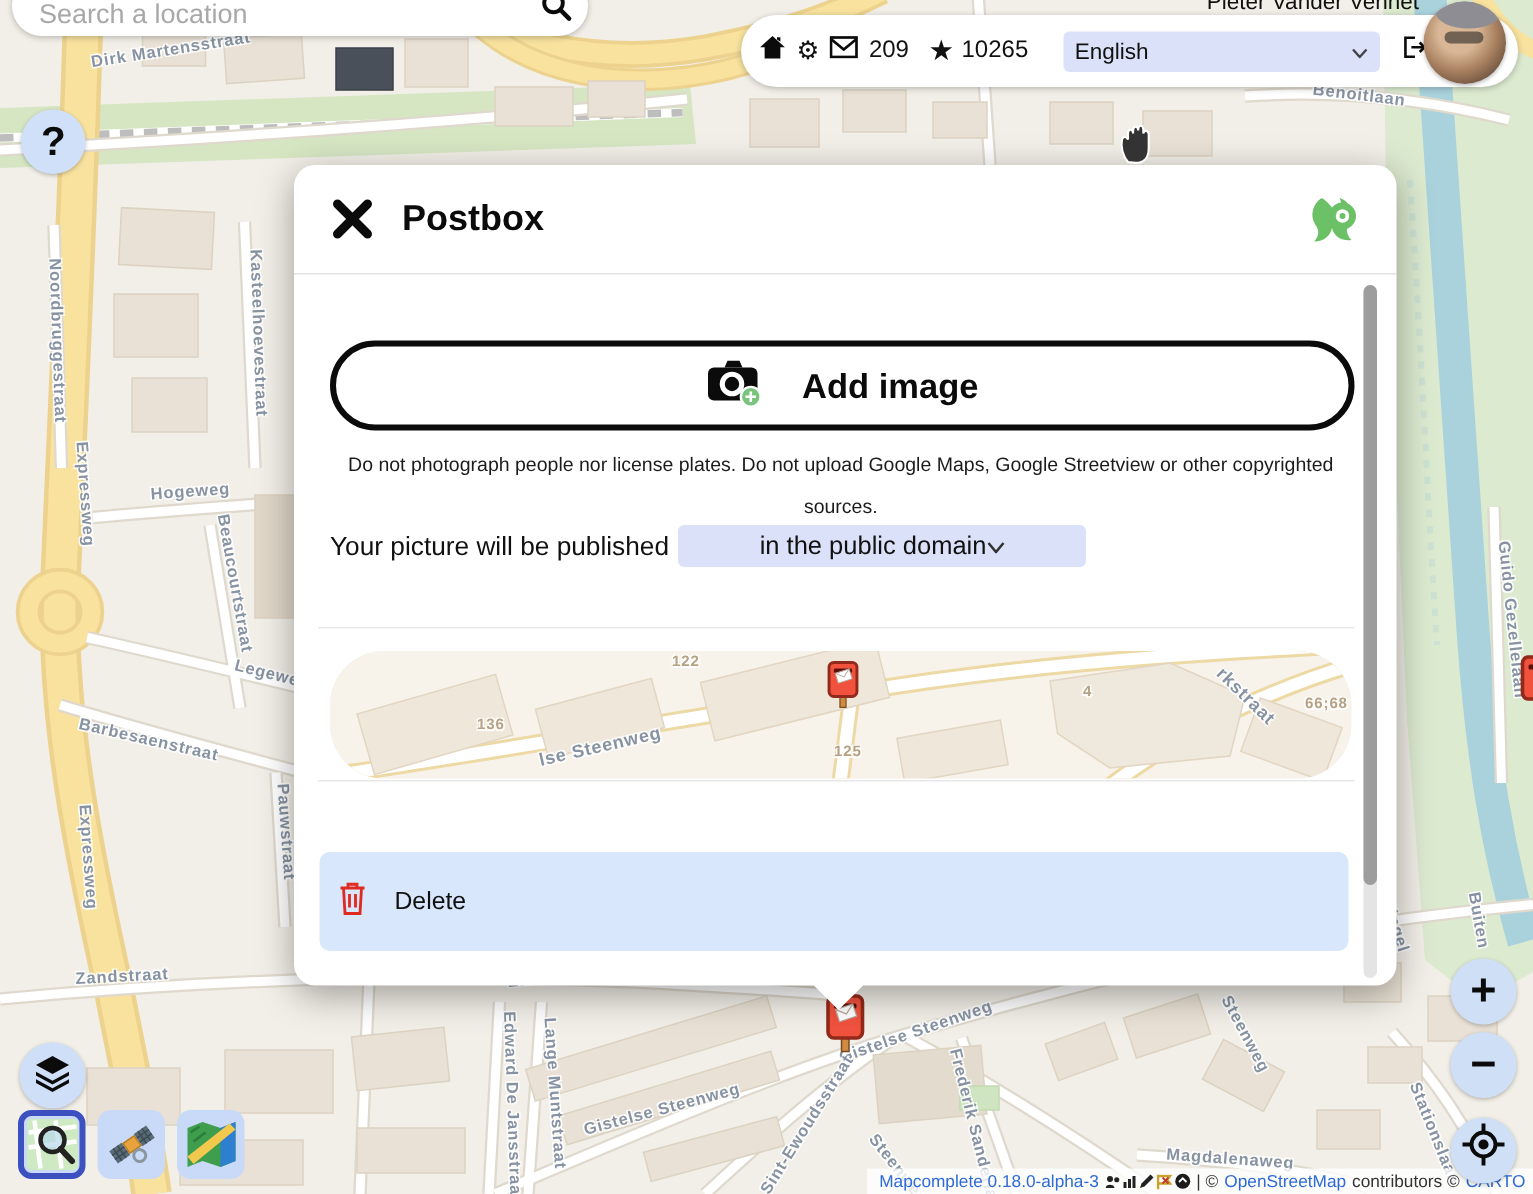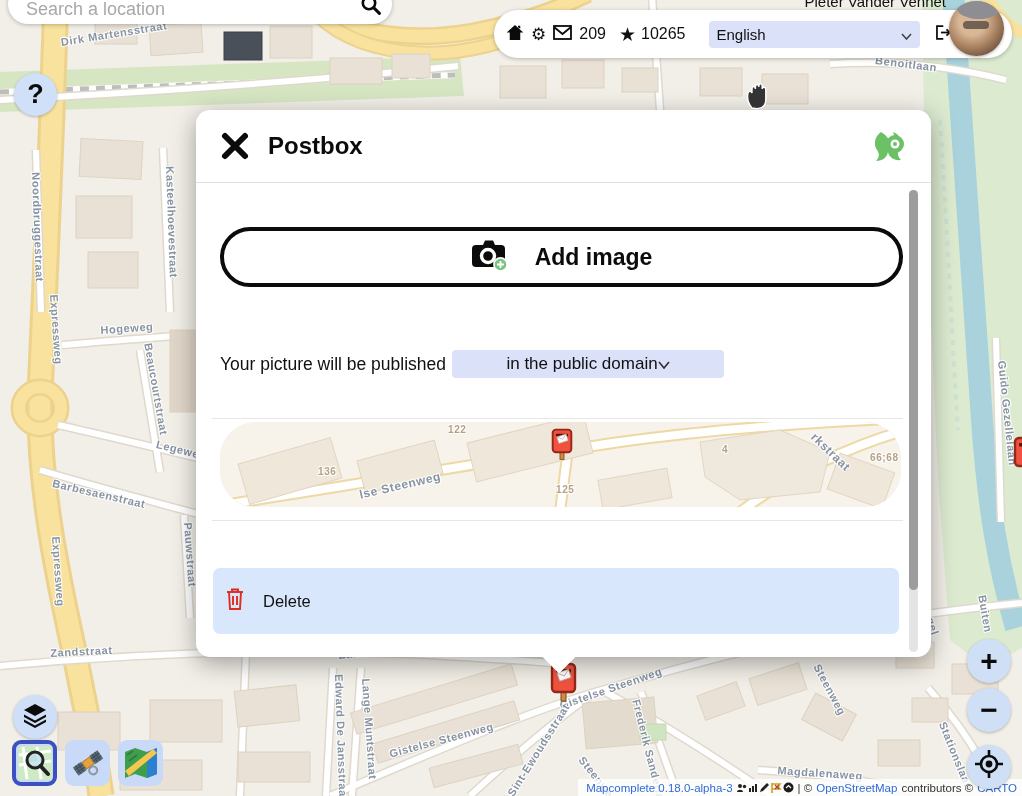--- a/index.html
+++ b/index.html
@@ -61,21 +61,21 @@
   .add-image-btn .lbl { font-size:23px; font-weight:bold; color:#0b0b0b; }
 
   .license-note { position:absolute; left:36px; right:42px; top:186px; text-align:center; font-size:13px; color:#1c1c1c; line-height:2.15; }
 
   .publish-row { position:absolute; left:24px; top:240px; display:flex; align-items:center; font-size:17.5px; color:#111; }
   .license-select { width:272px; height:28px; background:#dbe1f8; border-radius:4px; display:flex; align-items:center;
     justify-content:center; padding:0 9px; font-size:17px; color:#111; margin-left:6px; cursor:pointer; }
 
   .rule { position:absolute; left:16px; right:28px; height:1px; background:#e7e7e7; }
 
-  .minimap { position:absolute; left:24px; right:30px; top:312px; height:85px; border-radius:36px; overflow:hidden; background:#f7f2ea; }
+  .minimap { position:absolute; left:24px; right:30px; top:324px; height:85px; border-radius:36px; overflow:hidden; background:#f7f2ea; }
   .minimap .map-label { font-size:12px; }
 
   .delete-btn { position:absolute; left:17px; right:32px; top:458px; height:66px; background:#d8e7fb; border-radius:7px;
     display:flex; align-items:center; padding:0 12px; gap:18px; cursor:pointer; }
   .delete-btn .lbl { font-size:16.5px; color:#111; }
 
   .dlg-scrollbar { position:absolute; right:13px; top:80px; width:9px; height:462px; background:#e4e4e4; border-radius:5px; }
   .dlg-scroll-thumb { position:absolute; left:0; top:0; width:9px; height:400px; background:#9d9d9d; border-radius:5px; }
 
   
@@ -339,20 +339,21 @@
         <rect x="1" y="7" width="33" height="22" rx="4" fill="#0b0b0b"></rect>
         <path d="M12,7 L14,2.5 H22 L24,7 Z" fill="#0b0b0b"></path>
         <circle cx="17" cy="18" r="6.5" fill="none" stroke="#ffffff" stroke-width="3.4"></circle>
         <circle cx="29.5" cy="26.5" r="6.6" fill="#7bc47e" stroke="#ffffff" stroke-width="1.6"></circle>
         <path d="M29.5,23 V30 M26,26.5 H33" stroke="#ffffff" stroke-width="1.8"></path>
       </svg>
     </span>
     <span class="lbl">Add image</span>
   </div>
 
+  <div class="license-note">Do not photograph people nor license plates. Do not upload Google Maps, Google Streetview or other copyrighted sources.</div>
 
   <div class="publish-row">
     <span>Your picture will be published</span>
     <div class="license-select">
       <span>in the public domain</span>
       <span><svg width="12" height="8" viewBox="0 0 12 8">
             <path d="M1,1 L6,7 L11,1" stroke="#333" stroke-width="1.7" fill="none"></path>
           </svg></span>
     </div>
   </div>

